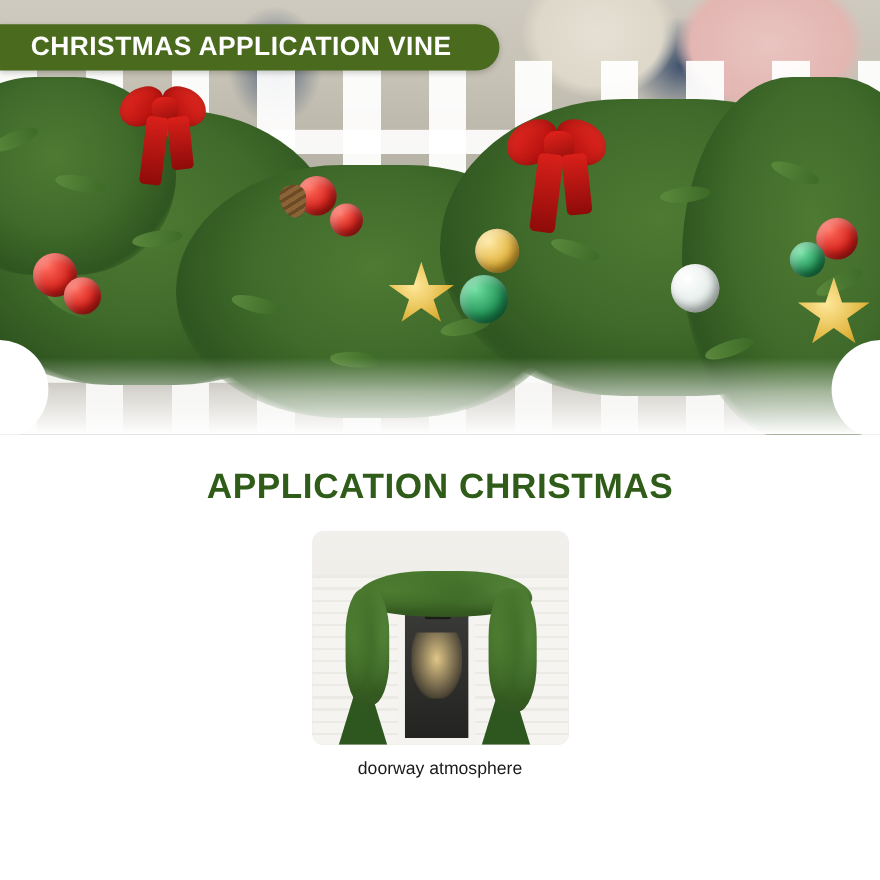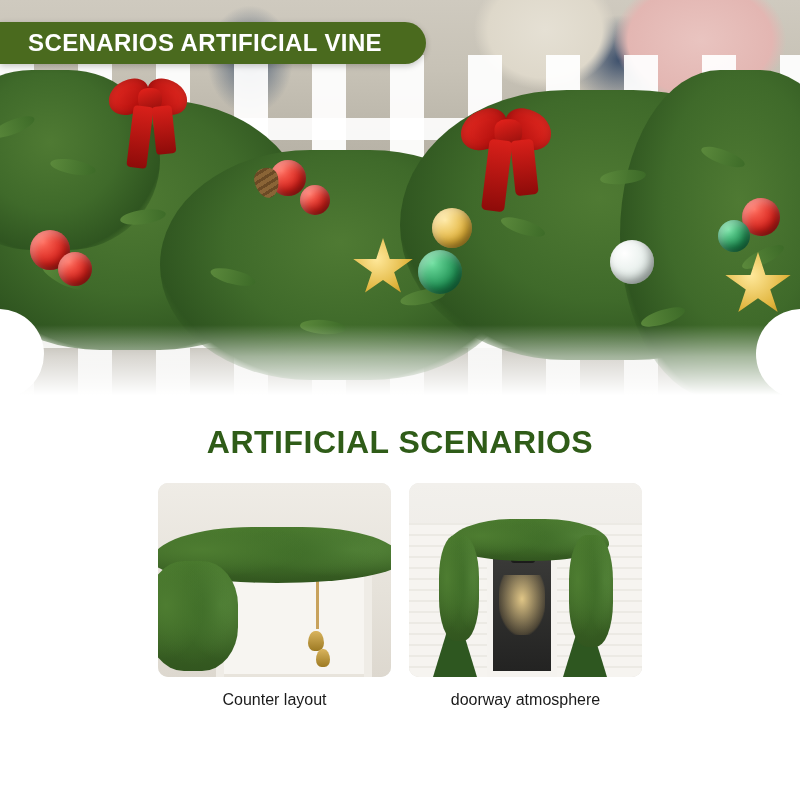--- a/index.html
+++ b/index.html
@@ -396,45 +396,29 @@
       <div class="tail a"></div>
         <div class="tail b"></div>
     </div>
   </div>
 
   <div class="hero-fade"></div>
   <div class="hero-round-l"></div>
   <div class="hero-round-r"></div>
 
   <div class="title-banner">
-    <span>SCENARIOS ARTIFICIAL VINE</span>
+    <span>CHRISTMAS APPLICATION VINE</span>
   </div>
 </div>
 
 <div class="section">
-  <div class="section-title">ARTIFICIAL SCENARIOS</div>
+  <div class="section-title">APPLICATION CHRISTMAS</div>
 
   <div class="cards">
 
-    <div class="card">
-      <div class="card-photo">
-        <div class="scene-counter">
-          <div class="mantel-top"></div>
-          <div class="mantel"></div>
-          <div class="rope"></div>
-          <div class="bells">
-              <i></i>
-              <i></i>
-            </div>
-          <div class="garland-strip g1"></div>
-          <div class="garland-strip g2"></div>
-        </div>
-      </div>
-      <div class="card-caption">Counter layout</div>
-    </div>
 
     <div class="card">
       <div class="card-photo">
         <div class="scene-door">
           <div class="wall"></div>
           <div class="door"></div>
           <div class="door-glow"></div>
           <div class="lamp"></div>
           <div class="tree t1"></div>
           <div class="tree t2"></div>

